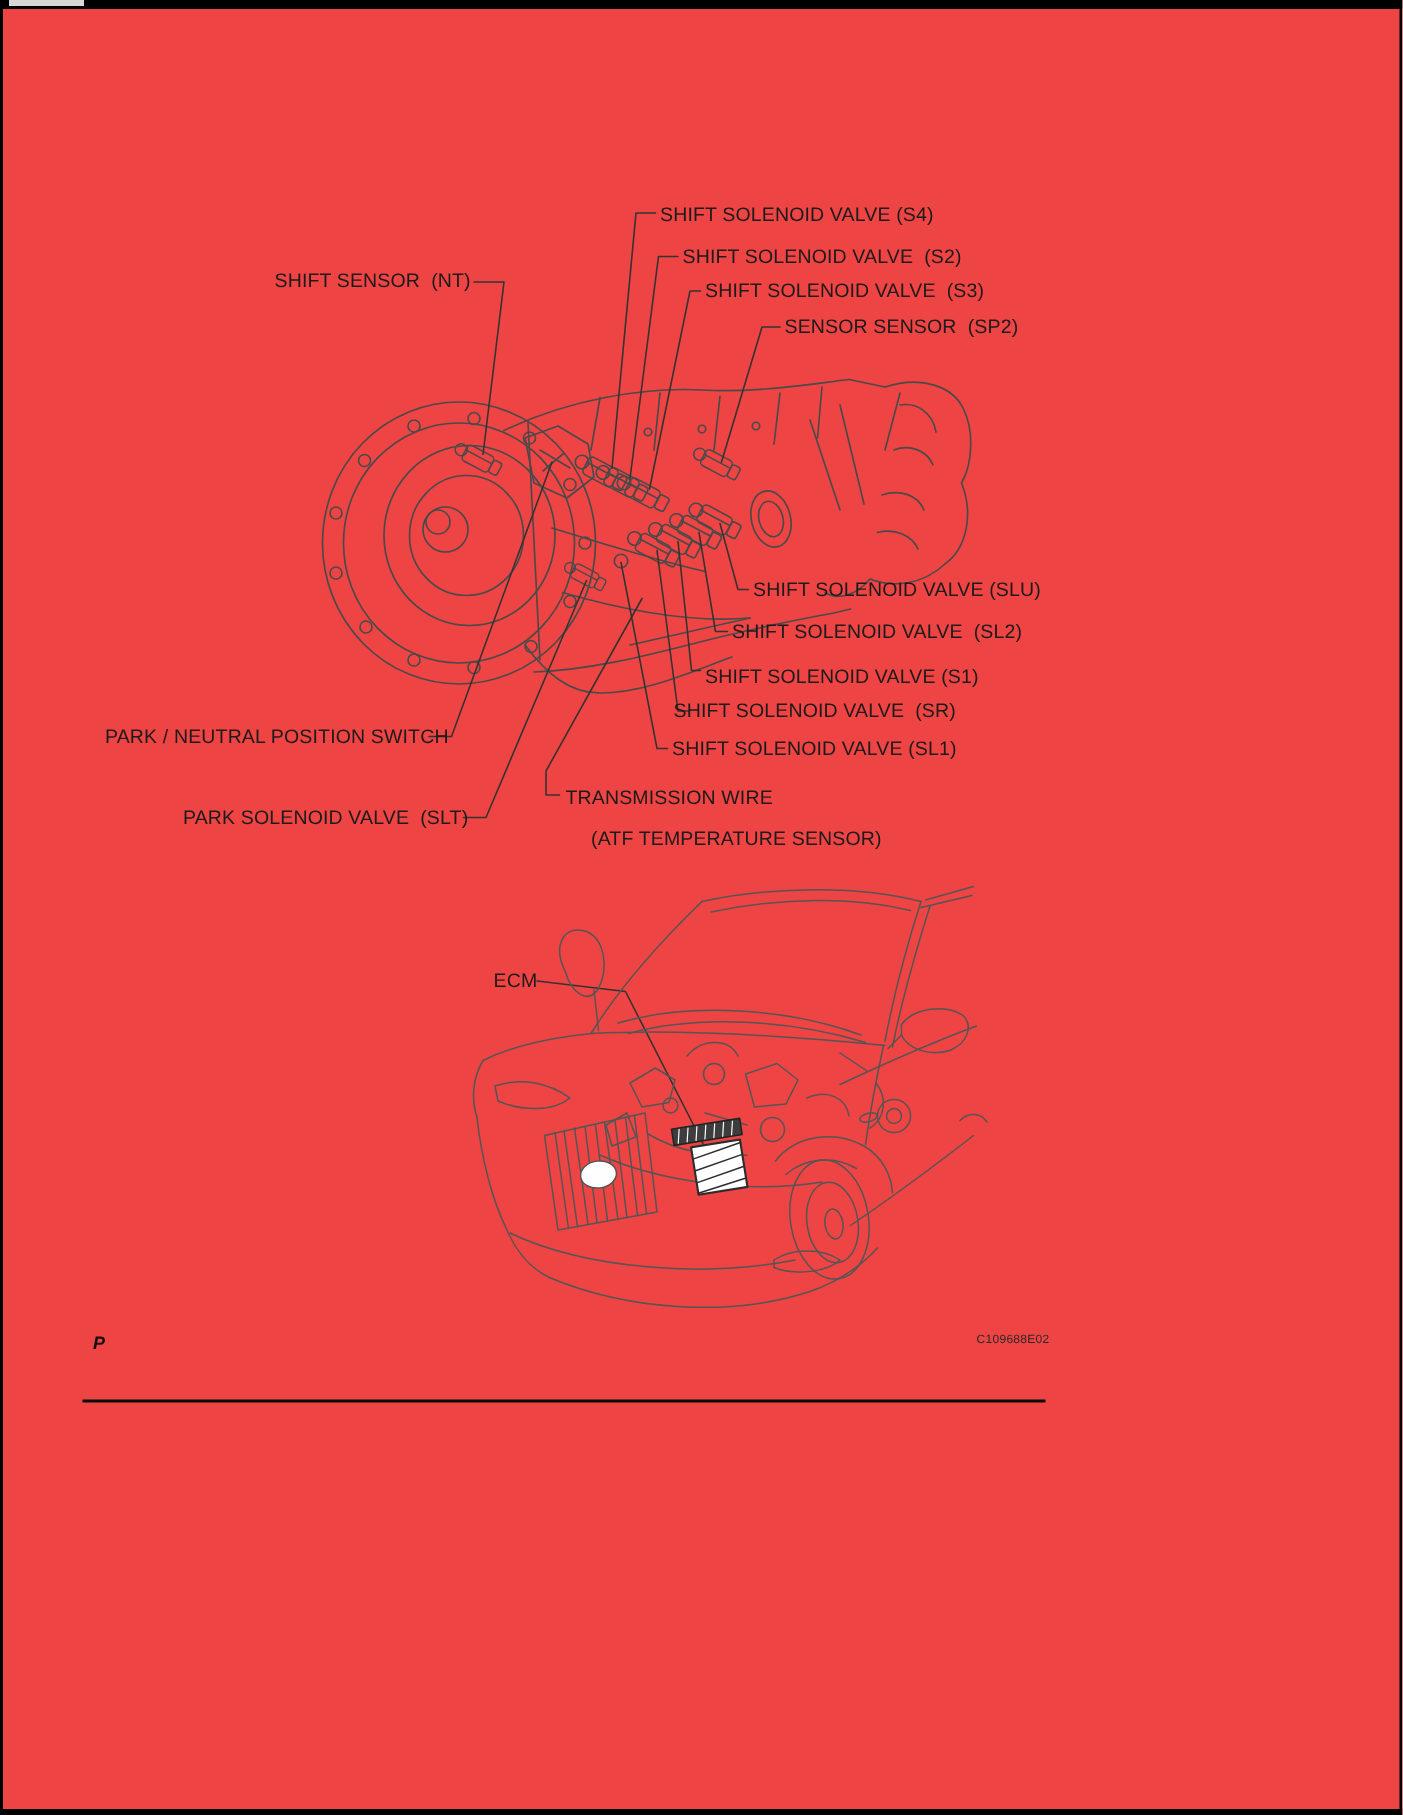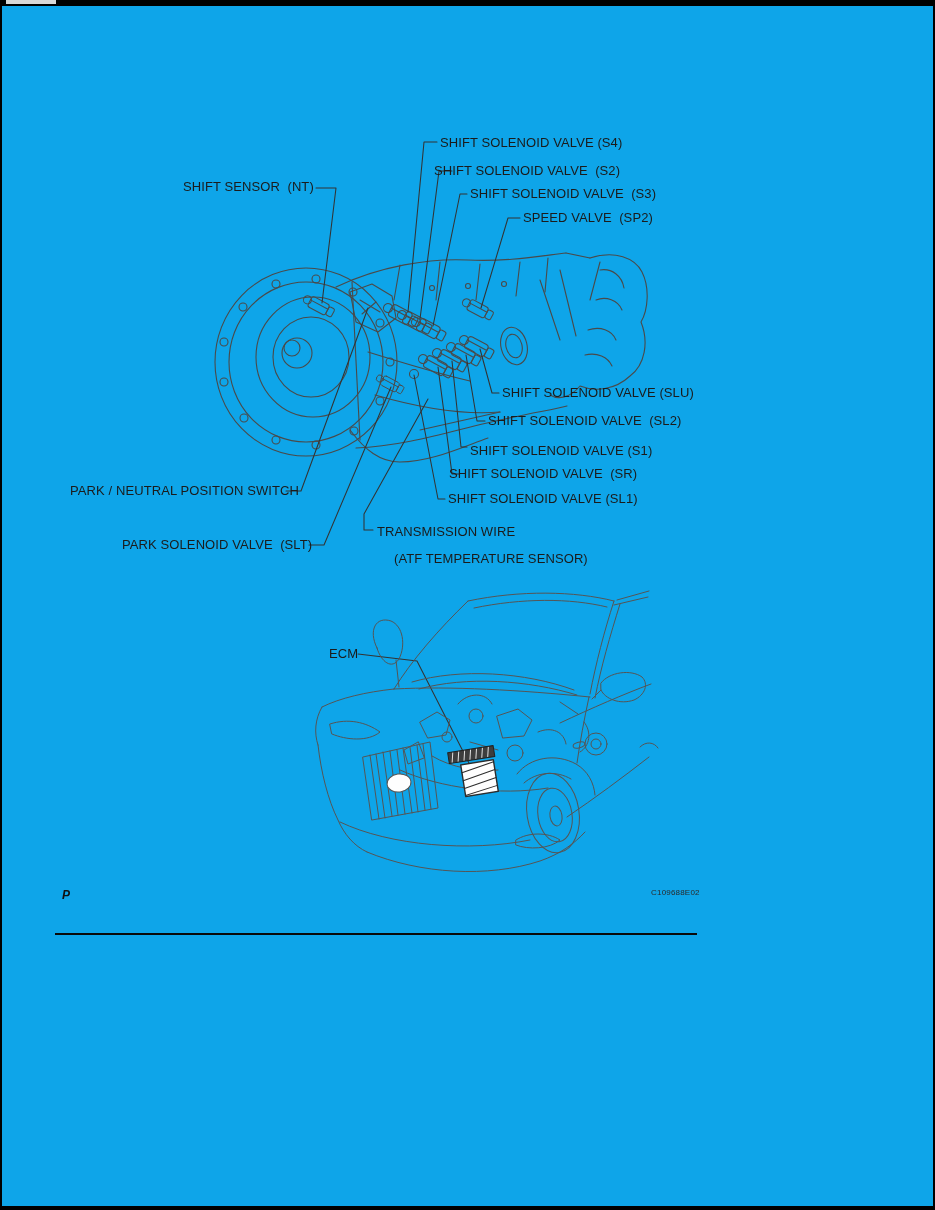--- a/index.html
+++ b/index.html
@@ -1,19 +1,19 @@
 <!DOCTYPE html>
 <html><head>
 <meta charset="utf-8">
 <style>
   html,body{margin:0;padding:0;background:#e8e8e8;}
   .page{
     position:relative;
     width:935px;height:1210px;
-    background:#0ea5e9;
+    background:#ef4444;
     overflow:hidden;
     font-family:"Liberation Sans",sans-serif;
   }
   .border-top{position:absolute;left:0;top:0;width:935px;height:6px;background:#000;}
   .border-left{position:absolute;left:0;top:0;width:2px;height:1210px;background:#000;}
   .border-right{position:absolute;right:0;top:0;width:2px;height:1210px;background:#000;}
   .border-bottom{position:absolute;left:0;bottom:0;width:935px;height:4px;background:#000;}
   .border-notch{position:absolute;left:6px;top:0;width:50px;height:4px;background:#fefefe;opacity:.85;}
   .art{position:absolute;left:0;top:0;width:935px;height:1210px;}
   .lbl{
@@ -223,23 +223,23 @@
       <g transform="rotate(-9 480 778)">
         <rect x="452" y="748" width="46" height="11" fill="#3d3d3d" stroke="#222"></rect>
         <path stroke="#fefefe" stroke-width=".8" d="M457,749 L455,758 M463,749 L461,758 M469,749 L467,758 M475,749 L473,758 M481,749 L479,758 M487,749 L485,758 M493,749 L491,758"></path>
         <rect x="463" y="762" width="33" height="32" fill="#fefefe" stroke="#2c2c2c" stroke-width="1.4"></rect>
         <path stroke="#2c2c2c" d="M463,770 L496,764 M463,778 L496,772 M463,786 L496,780 M463,793 L496,788"></path>
       </g>
     </g>
   </svg>
 
   <div class="lbl" style="left:440px;top:136px">SHIFT SOLENOID VALVE (S4)</div>
-  <div class="lbl" style="left:434px;top:164px">SHIFT SOLENOID VALVE  (S2)</div>
+  <div class="lbl" style="left:455px;top:164px">SHIFT SOLENOID VALVE  (S2)</div>
   <div class="lbl" style="left:470px;top:187px">SHIFT SOLENOID VALVE  (S3)</div>
-  <div class="lbl" style="left:523px;top:211px">SPEED VALVE  (SP2)</div>
+  <div class="lbl" style="left:523px;top:211px">SENSOR SENSOR  (SP2)</div>
   <div class="lbl" style="left:183px;top:180px">SHIFT SENSOR  (NT)</div>
   <div class="lbl" style="left:502px;top:386px">SHIFT SOLENOID VALVE (SLU)</div>
   <div class="lbl" style="left:488px;top:414px">SHIFT SOLENOID VALVE  (SL2)</div>
   <div class="lbl" style="left:470px;top:444px">SHIFT SOLENOID VALVE (S1)</div>
   <div class="lbl" style="left:449px;top:467px">SHIFT SOLENOID VALVE  (SR)</div>
   <div class="lbl" style="left:448px;top:492px">SHIFT SOLENOID VALVE (SL1)</div>
   <div class="lbl" style="left:70px;top:484px">PARK / NEUTRAL POSITION SWITCH</div>
   <div class="lbl" style="left:122px;top:538px">PARK SOLENOID VALVE  (SLT)</div>
   <div class="lbl" style="left:377px;top:525px">TRANSMISSION WIRE</div>
   <div class="lbl" style="left:394px;top:552px">(ATF TEMPERATURE SENSOR)</div>

